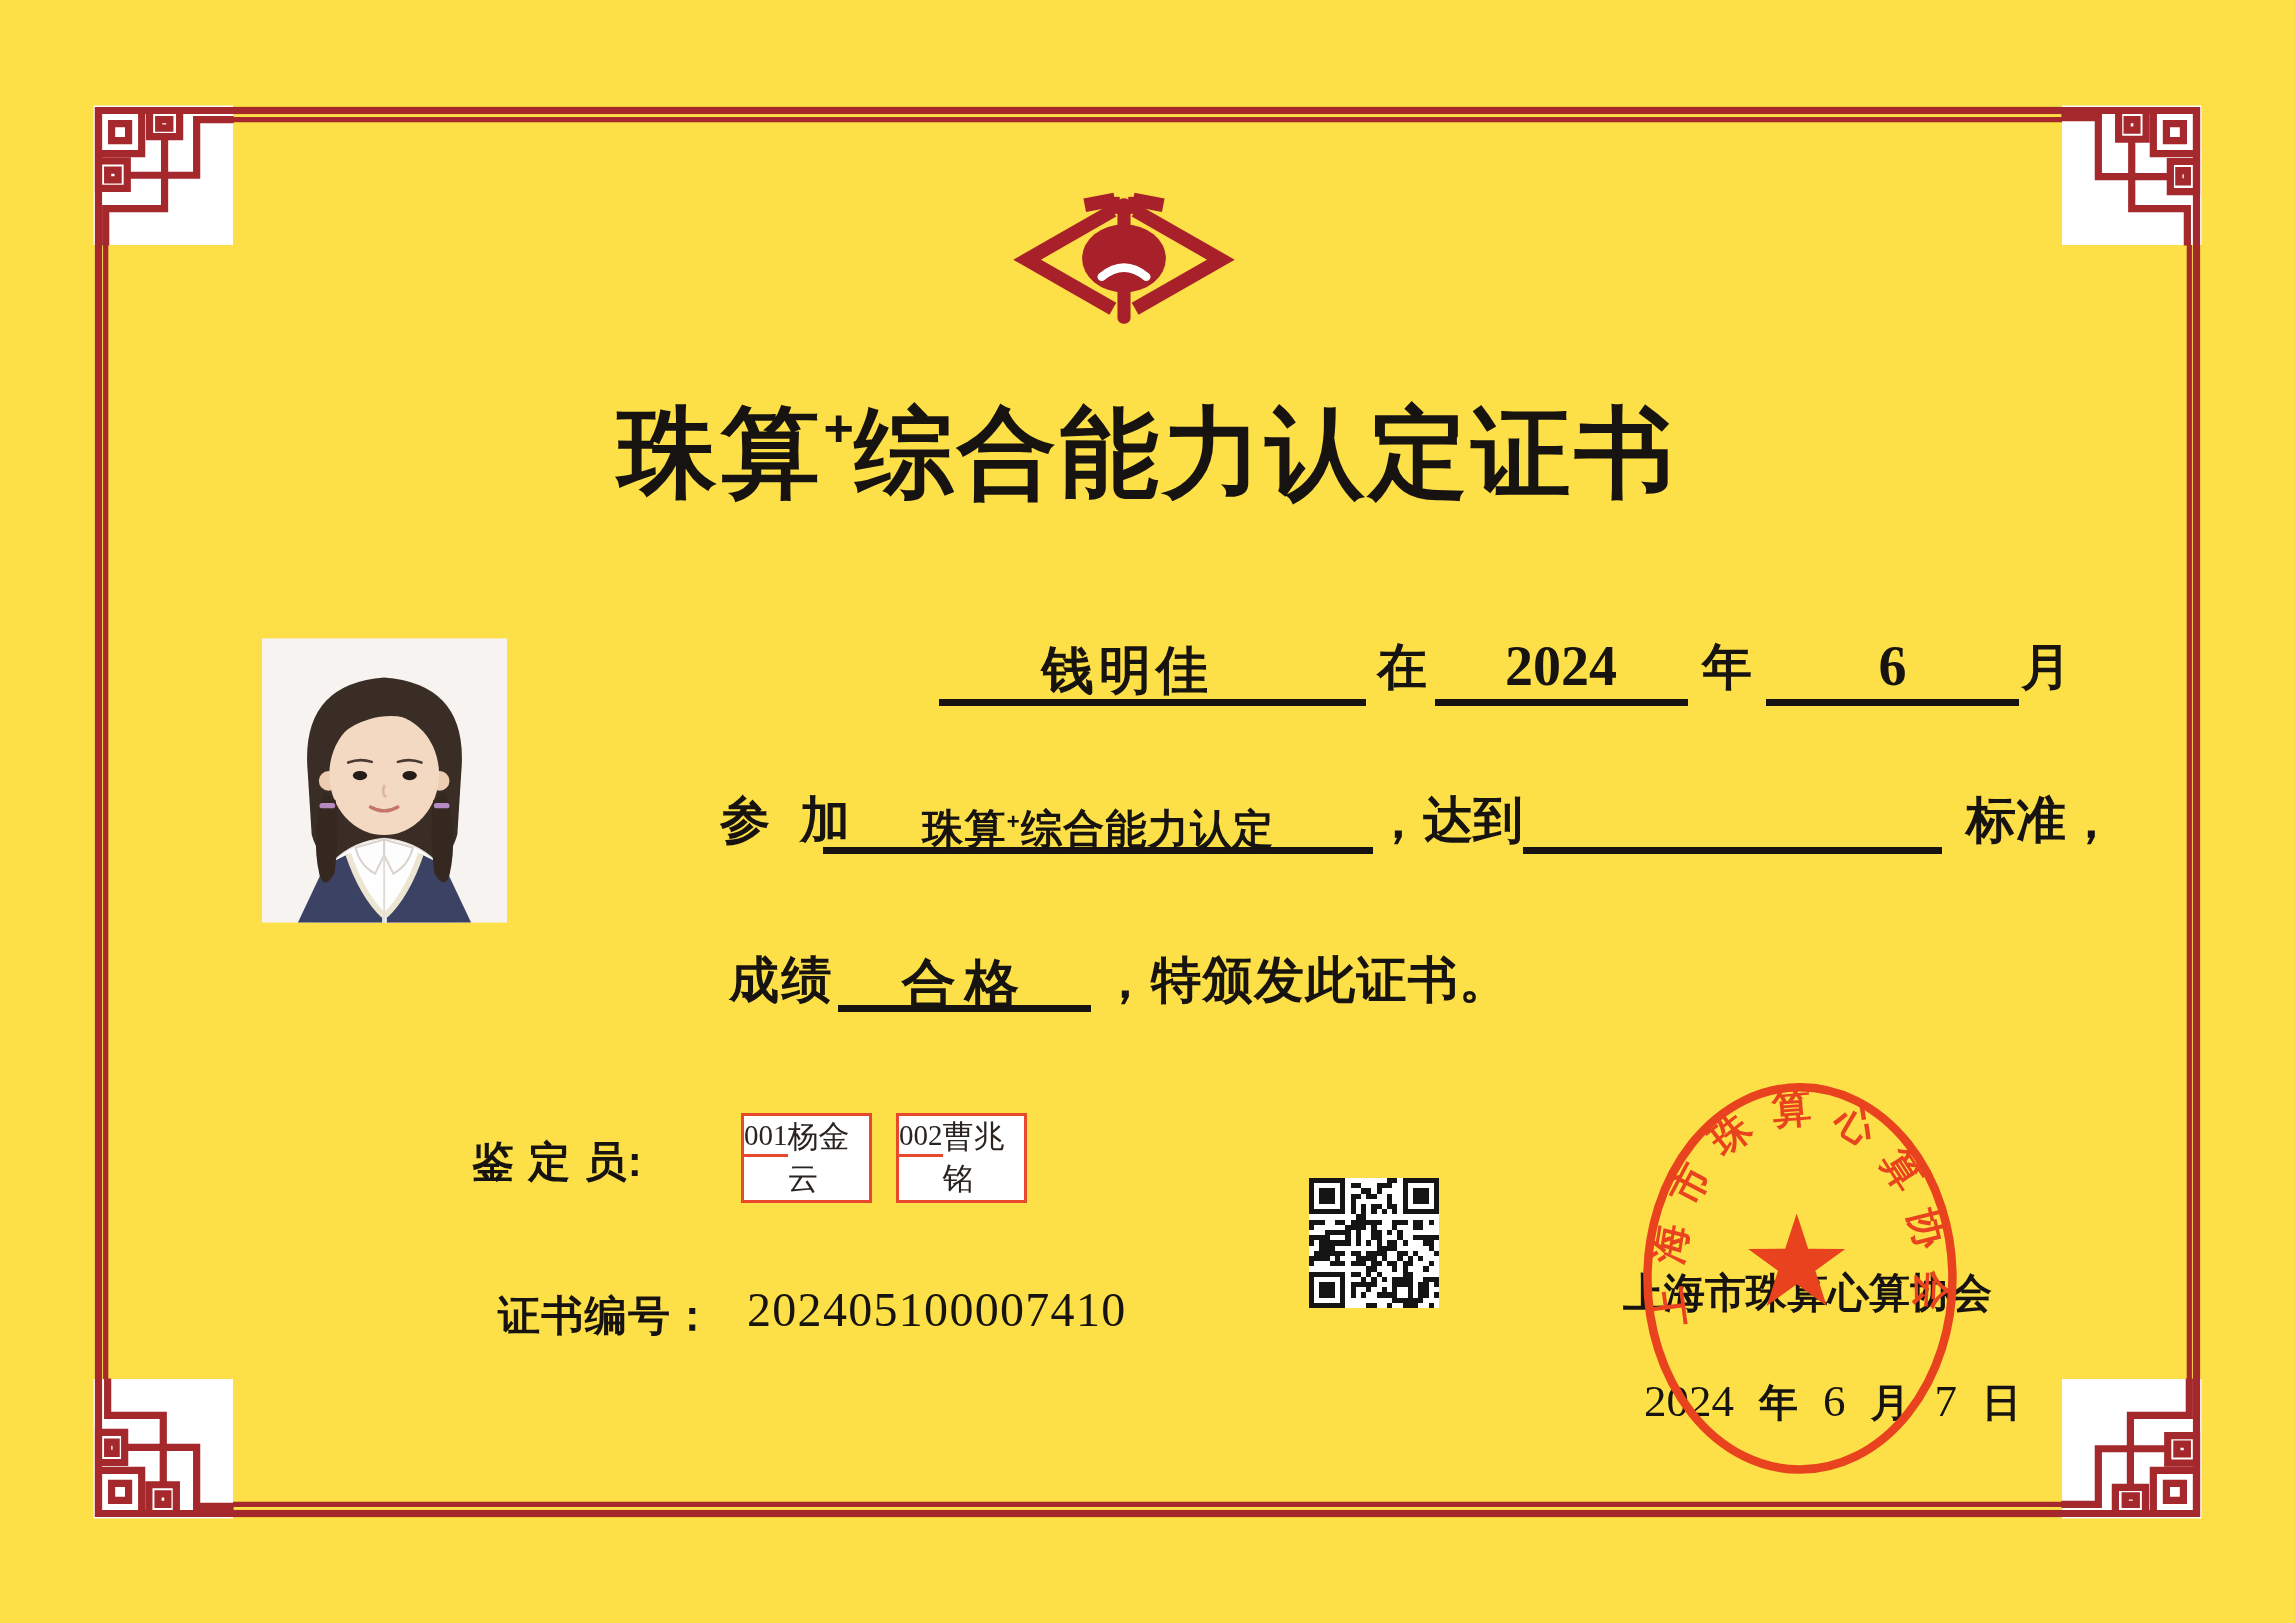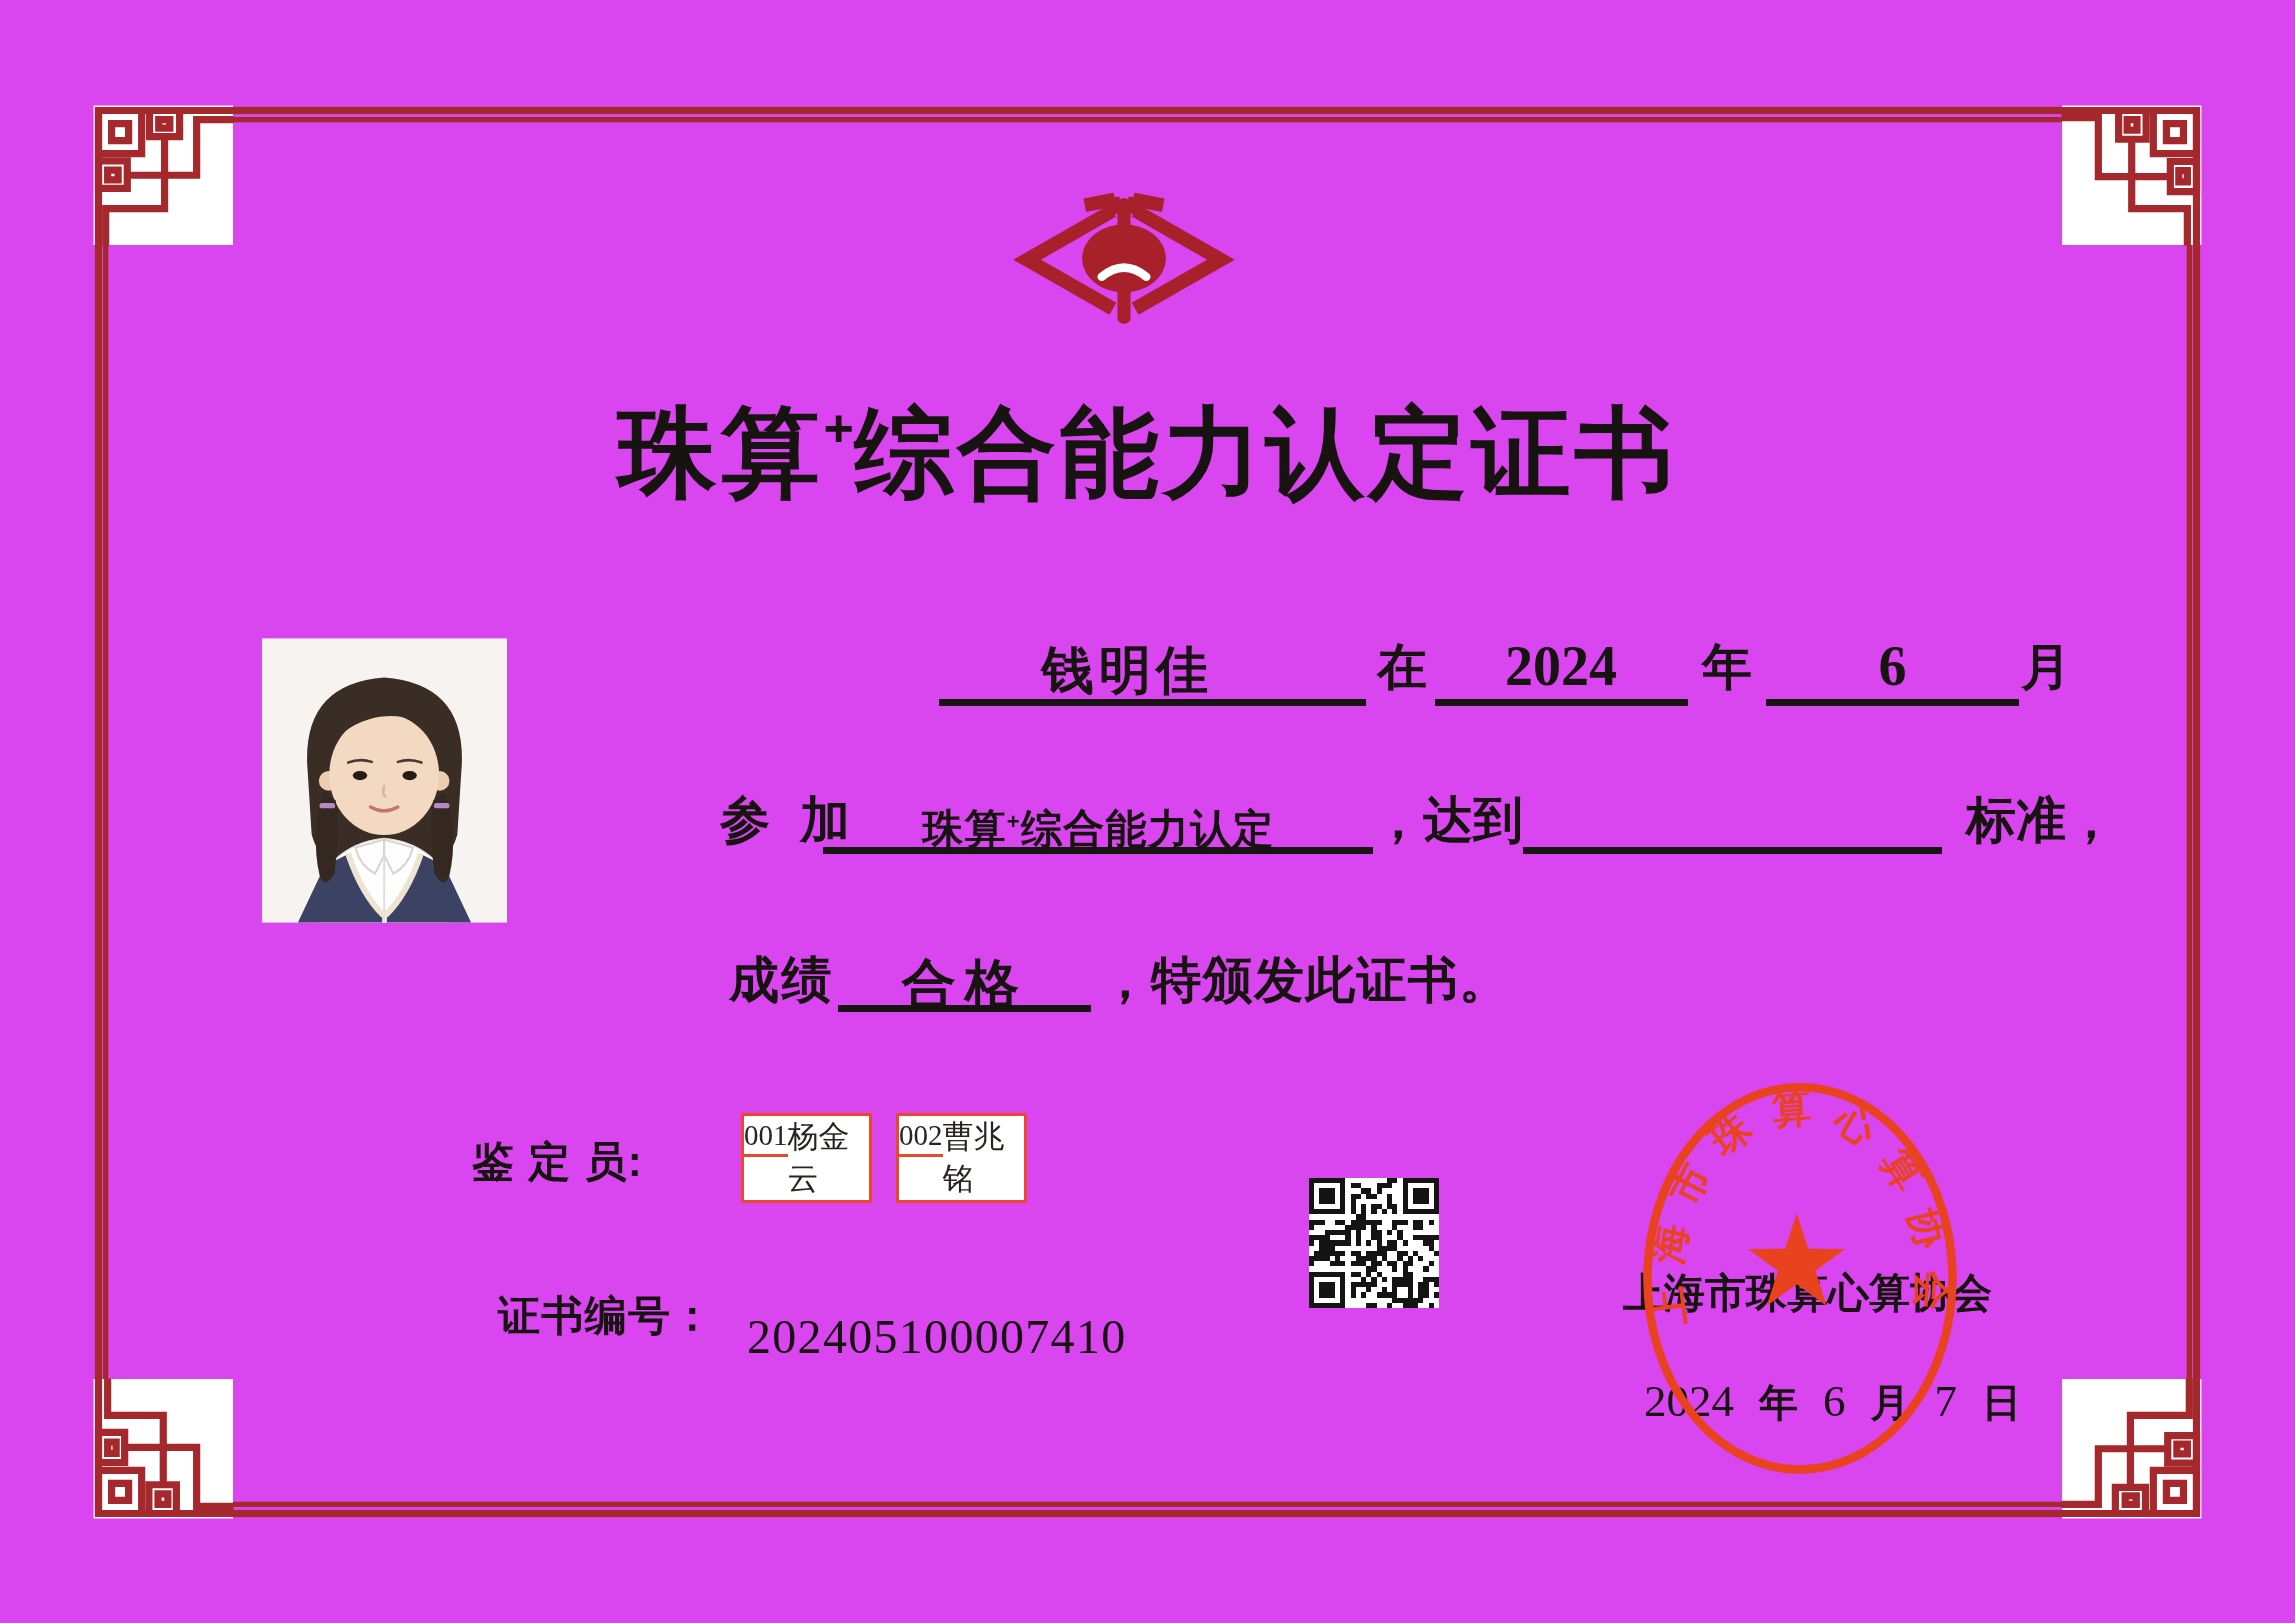--- a/index.html
+++ b/index.html
@@ -1,34 +1,34 @@
 <!DOCTYPE html>
 <html style="font-size:10.5px"><head>
 <meta charset="utf-8">
 <style>
   html,body{margin:0;padding:0;background:#ffffff;}
-  .page{position:relative;width:2295px;height:1624px;background:#d946ef;overflow:hidden;
+  .page{position:relative;width:2295px;height:1624px;background:#fde047;overflow:hidden;
         font-family:"Liberation Sans","DejaVu Sans",sans-serif;color:#171310;}
   .abs{position:absolute;}
   .song{font-family:"Liberation Serif","DejaVu Serif",serif;font-weight:400;}
   .center{text-align:center;}
   .title{left:0;top:387px;width:2295px;height:131px;line-height:131px;text-align:center;
          font-size:99px;font-weight:900;letter-spacing:3.9px;color:#171310;}
   .title .sup{font-size:52px;font-weight:900;position:relative;top:-41px;letter-spacing:0;}
   .underline{background:#171310;height:6.5px;}
   .bodytxt{font-size:50px;font-weight:700;line-height:1.1;white-space:nowrap;}
   .fillval{font-weight:700;white-space:nowrap;}
   .ex-label{font-size:42px;font-weight:700;letter-spacing:1.3px;}
   .ex-box{width:131px;height:90px;border:3.9px solid #E8482B;box-sizing:border-box;
           display:flex;background:#fff;}
   .ex-no{height:38px;border-bottom:3.3px solid #E8482B;display:flex;align-items:center;justify-content:center;
          font-family:"Liberation Serif","DejaVu Serif",serif;font-size:29px;color:#2a2421;}
   .ex-name{flex:1;display:flex;align-items:center;justify-content:center;
          font-family:"Liberation Serif","DejaVu Serif",serif;font-size:31px;color:#2a2421;}
-  .certno-val{font-family:"Liberation Serif","DejaVu Serif",serif;font-size:48px;letter-spacing:1.3px;margin-top:27px;}
+  .certno-val{font-family:"Liberation Serif","DejaVu Serif",serif;font-size:48px;letter-spacing:1.3px;}
   .org-line{font-size:41px;font-weight:700;text-align:center;white-space:nowrap;}
   .date-row{display:flex;justify-content:center;align-items:baseline;gap:25px;white-space:nowrap;}
   .date-num{font-family:"Liberation Serif","DejaVu Serif",serif;font-size:45px;}
   .date-unit{font-size:39px;font-weight:700;}
   .seal-layer{z-index:5;}
 </style>
 </head>
 <body>
 
 <div class="page">

